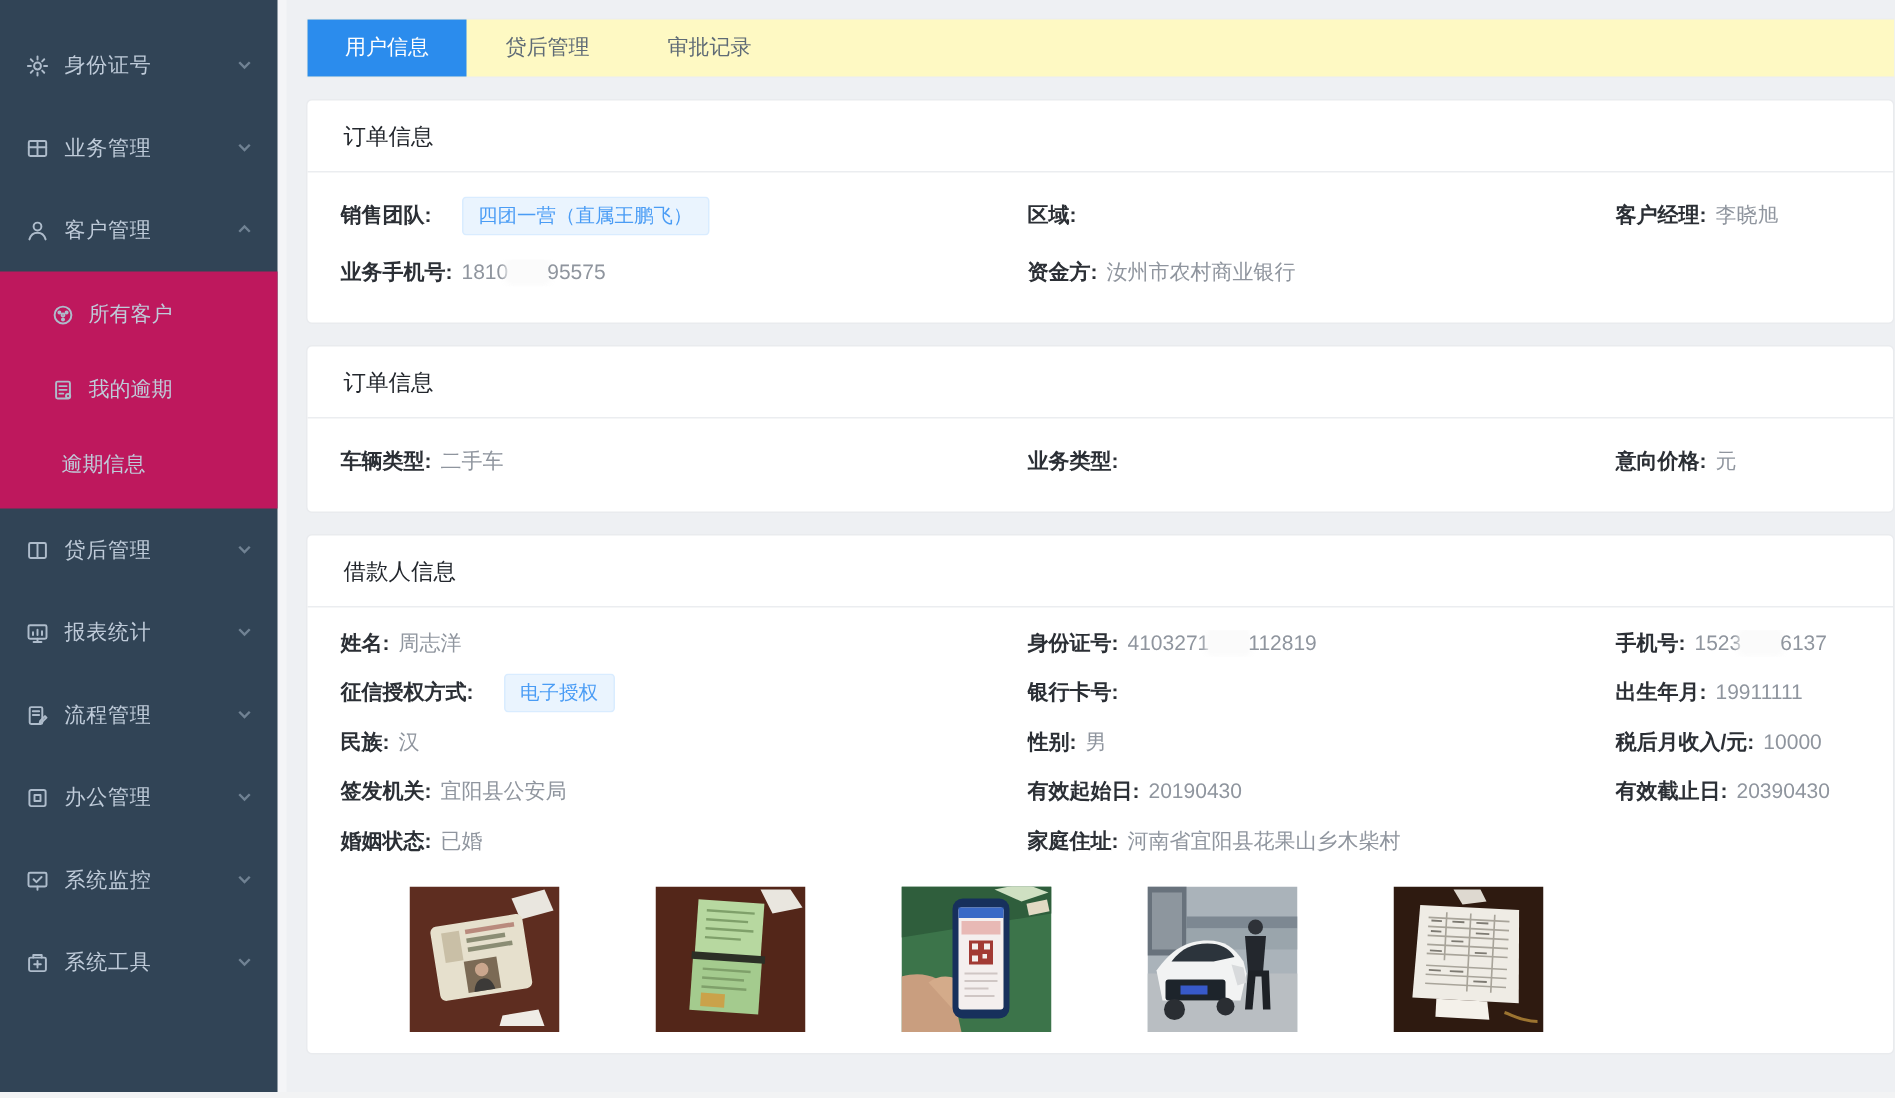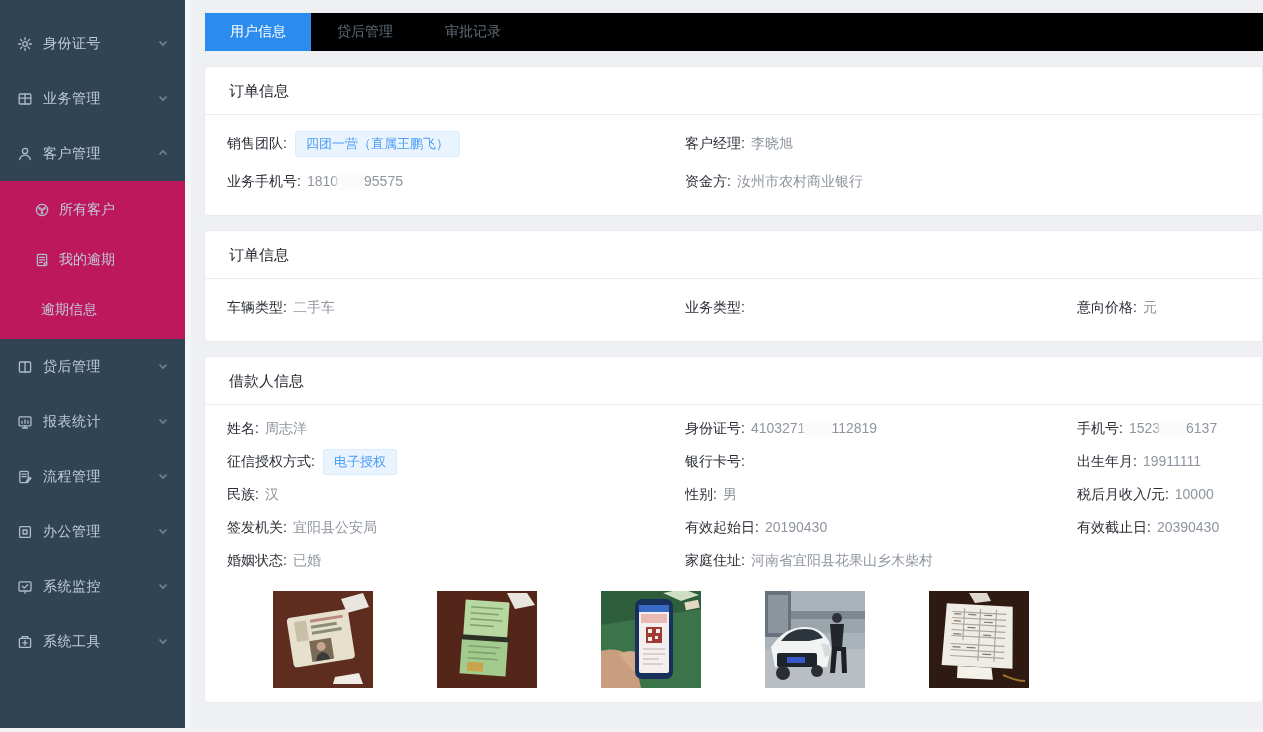--- a/index.html
+++ b/index.html
@@ -20,37 +20,37 @@
   .chev svg { width:12px; height:12px; stroke:#93a4b5; fill:none; stroke-width:1.6; }
   .submenu { background:#be185d; padding:4px 0;text-align:right; }
   .sub-item { height:50px; display:flex; align-items:center; padding-left:34px;
     cursor:pointer; color:#bfcbd9; }
   .sub-item .lbl { margin-left:9px; }
   .sub-item.noicon { padding-left:41px; }
 
   
   .content { flex:1; height:732px; background:#eef0f3; padding:12px 0 0 13px;
     overflow:hidden; border-left:6px solid #f4f5f7; }
-  .tabbar { height:40px; background:#000000; border:1px solid #eceef1;
+  .tabbar { height:40px; background:#fef9c3; border:1px solid #eceef1;
     border-right:none; display:flex; align-items:stretch; }
   .tab { padding:0 26px; display:flex; align-items:center; font-size:14px;
     color:#5f6b76; cursor:pointer; }
   .tab.active { background:#2b8ced; color:#ffffff; padding:0 25px; }
 
   .card { background:#ffffff; border:1px solid #e9ebee; border-radius:4px;
     margin-top:14px; }
   .card-hd { padding:15px 24px 13px 24px; font-size:15px; font-weight:normal;
     color:#23272d; border-bottom:1px solid #ebedf0; }
   .card-bd { padding:10px 0 14px 22px; }
   .frow { display:grid; grid-template-columns:458px 392px 1fr; align-items:center; }
   .r38 { height:38px; } .r33 { height:33px; }
   .fld { font-size:14px; white-space:nowrap; overflow:hidden; }
-  .fld b { color:#2b2f35; font-weight:normal; }
+  .fld b { color:#2b2f35; font-weight:bold; }
   .fld .val { color:#8f959e; margin-left:6px; }
-  .tag { display:inline-block; margin-left:8px; padding:3px 10px; font-size:13px;
+  .tag { display:inline-block; margin-left:20px; padding:3px 10px; font-size:13px;
     color:#4a9cf5; background:#eaf4fe; border:1px solid #d9ecff; border-radius:3px; }
   .redact { display:inline-block; width:26px; height:14px; vertical-align:-2px;
     background:#fbfbfb; border-radius:2px; box-shadow:0 0 4px 2px rgba(250,250,250,.95); }
 
   .photos { display:flex; gap:64px; padding:14px 0 0 46px; }
   .photo { width:100px; cursor:pointer; }
   .photo .thumb { width:100px; height:97px; display:block; }
 
   .bottom-strip { position:fixed; left:0; bottom:0; width:1263px; height:4px;
     background:#f2f3f4; z-index:20; }
@@ -194,20 +194,23 @@
       <div class="tab">贷后管理</div>
       <div class="tab">审批记录</div>
     </div>
 
     <section class="card">
       <div class="card-hd">订单信息</div>
       <div class="card-bd">
         <div class="frow r38">
           <div class="fld">
             <b>销售团队:</b><span class="tag">四团一营（直属王鹏飞）</span>
+          </div>
+          <div class="fld">
+            <b>区域:</b><span class="val"></span>
           </div>
           <div class="fld">
             <b>客户经理:</b><span class="val">李晓旭</span>
           </div>
         </div>
         <div class="frow r38">
           <div class="fld">
             <b>业务手机号:</b><span class="val"><span>1810</span><span class="redact"></span><span>95575</span></span>
           </div>
           <div class="fld">

